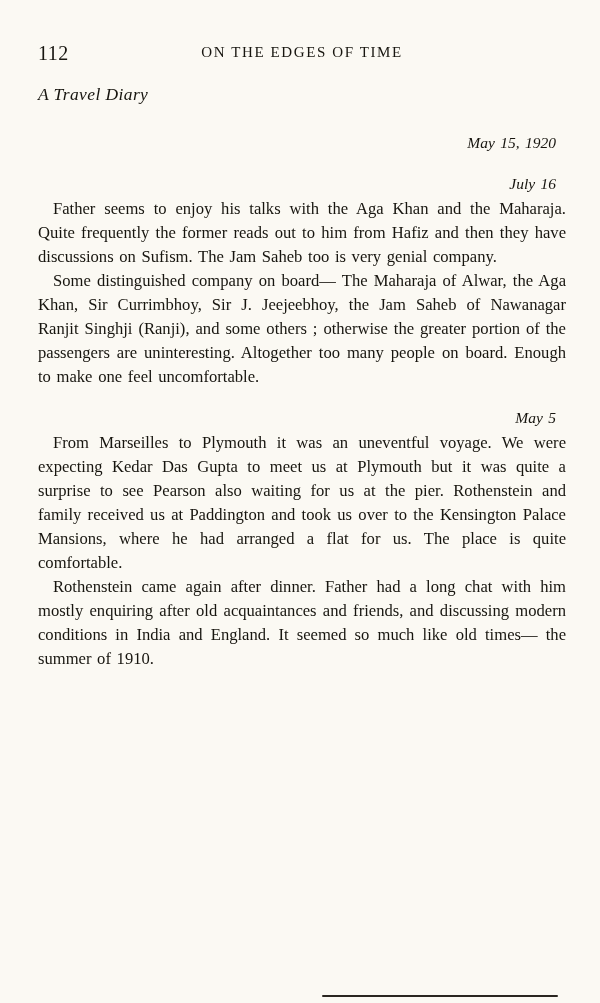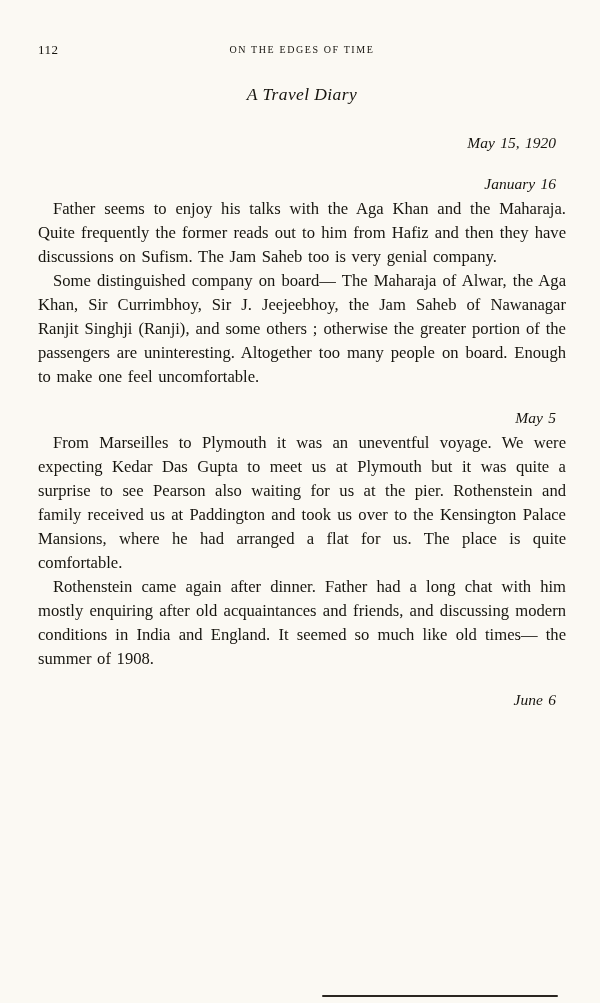--- a/index.html
+++ b/index.html
@@ -28,34 +28,34 @@
   }
   .running-head {
     position: relative;
     height: 22px;
     margin-bottom: 14px;
   }
   .page-number {
     position: absolute;
     left: 0;
     top: 0;
-    font-size: 13px;
+    font-size: 20px;
     letter-spacing: 0.5px;
   }
   .running-title {
     position: absolute;
     left: 0;
     right: 0;
     top: 2px;
     text-align: center;
-    font-size: 10px;
+    font-size: 15px;
     letter-spacing: 1.6px;
   }
   .article-title {
-    text-align: center;
+    text-align: left;
     font-style: italic;
     font-size: 17.5px;
     margin: 20px 0 18px 0;
     font-weight: normal;
     letter-spacing: 0.4px;
   }
   .body-text {
     font-size: 16.6px;
     line-height: 24px;
     text-align: justify;
@@ -92,24 +92,23 @@
 
   <div class="running-head">
     <span class="page-number">112</span>
     <span class="running-title">ON THE EDGES OF TIME</span>
   </div>
 
   <h1 class="article-title">A Travel Diary</h1>
 
   <div class="body-text">
     <p class="date first">May 15, 1920</p>
-    <p class="date">January 16</p>
+    <p class="date">July 16</p>
     <p class="para">Father seems to enjoy his talks with the Aga Khan and the Maharaja. Quite frequently the former reads out to him from Hafiz and then they have discussions on Sufism. The Jam Saheb too is very genial company.</p>
     <p class="para">Some distinguished company on board— The Maharaja of Alwar, the Aga Khan, Sir Currimbhoy, Sir J. Jeejeebhoy, the Jam Saheb of Nawanagar Ranjit Singhji (Ranji), and some others ; otherwise the greater portion of the passengers are uninteresting. Altogether too many people on board. Enough to make one feel uncomfortable.</p>
     <p class="date">May 5</p>
     <p class="para">From Marseilles to Plymouth it was an uneventful voyage. We were expecting Kedar Das Gupta to meet us at Plymouth but it was quite a surprise to see Pearson also waiting for us at the pier. Rothenstein and family received us at Paddington and took us over to the Kensington Palace Mansions, where he had arranged a flat for us. The place is quite comfortable.</p>
-    <p class="para">Rothenstein came again after dinner. Father had a long chat with him mostly enquiring after old acquaintances and friends, and discussing modern conditions in India and England. It seemed so much like old times— the summer of 1908.</p>
-    <p class="date">June 6</p>
+    <p class="para">Rothenstein came again after dinner. Father had a long chat with him mostly enquiring after old acquaintances and friends, and discussing modern conditions in India and England. It seemed so much like old times— the summer of 1910.</p>
   </div>
 
   <div class="scan-artifact-line"></div>
 
 </div>
 
 </body></html>

